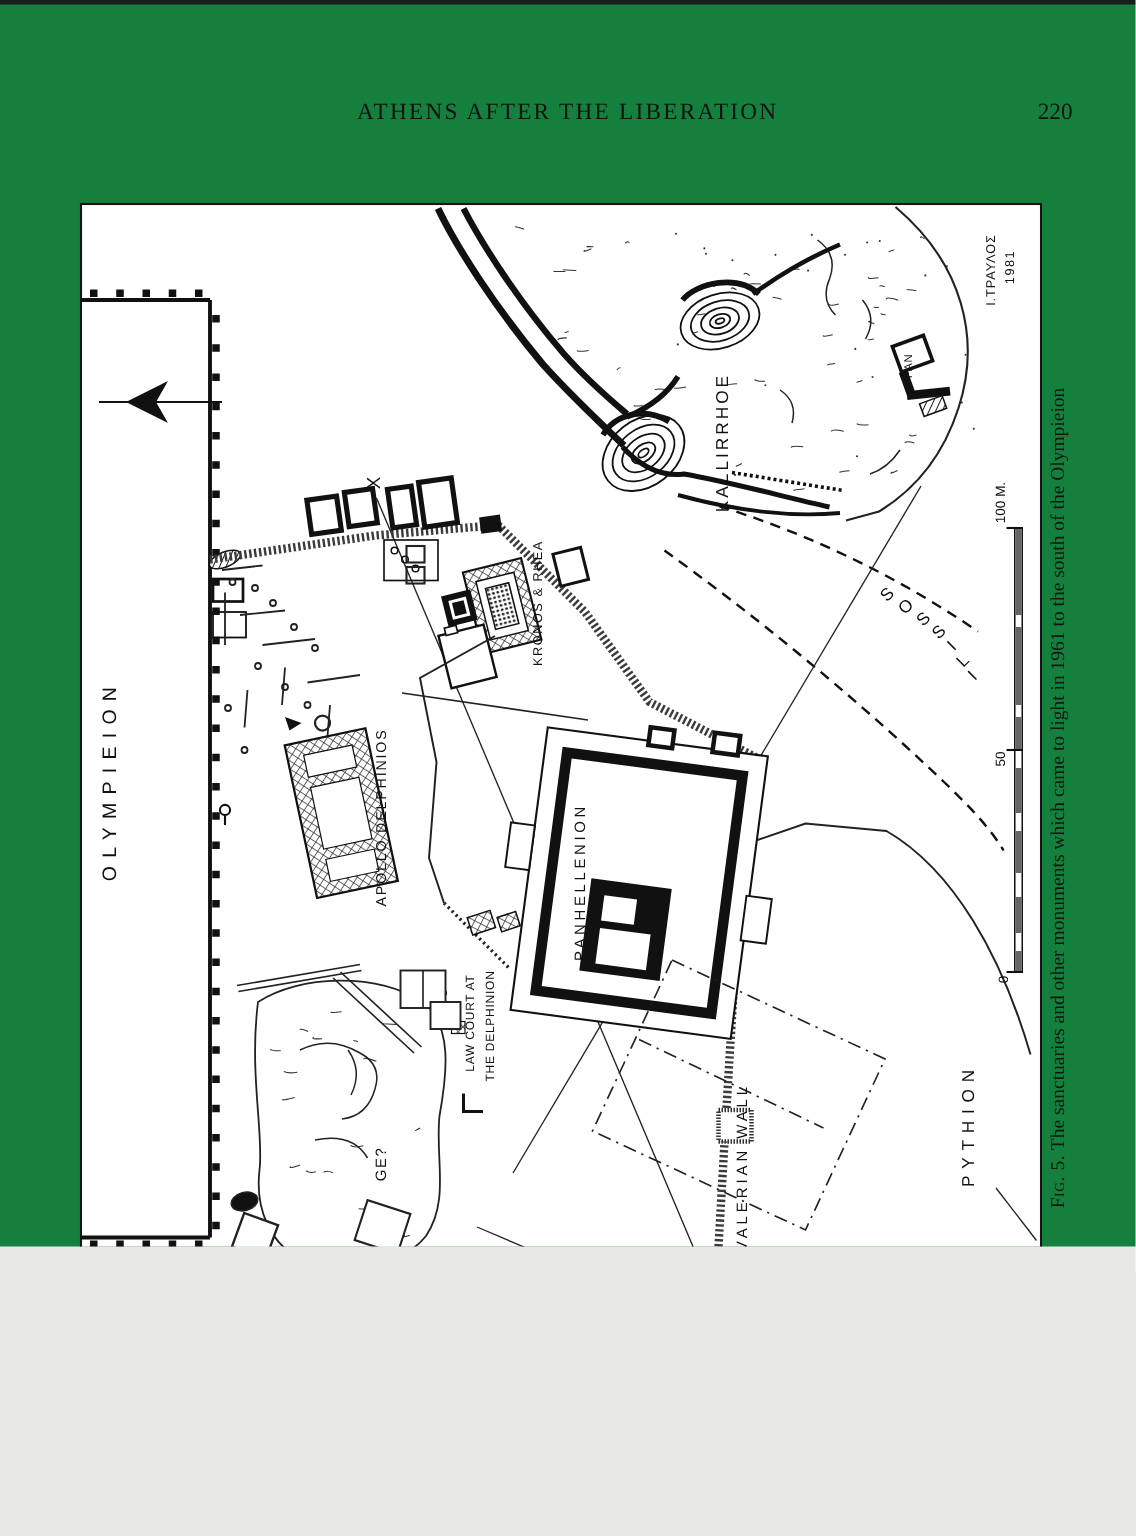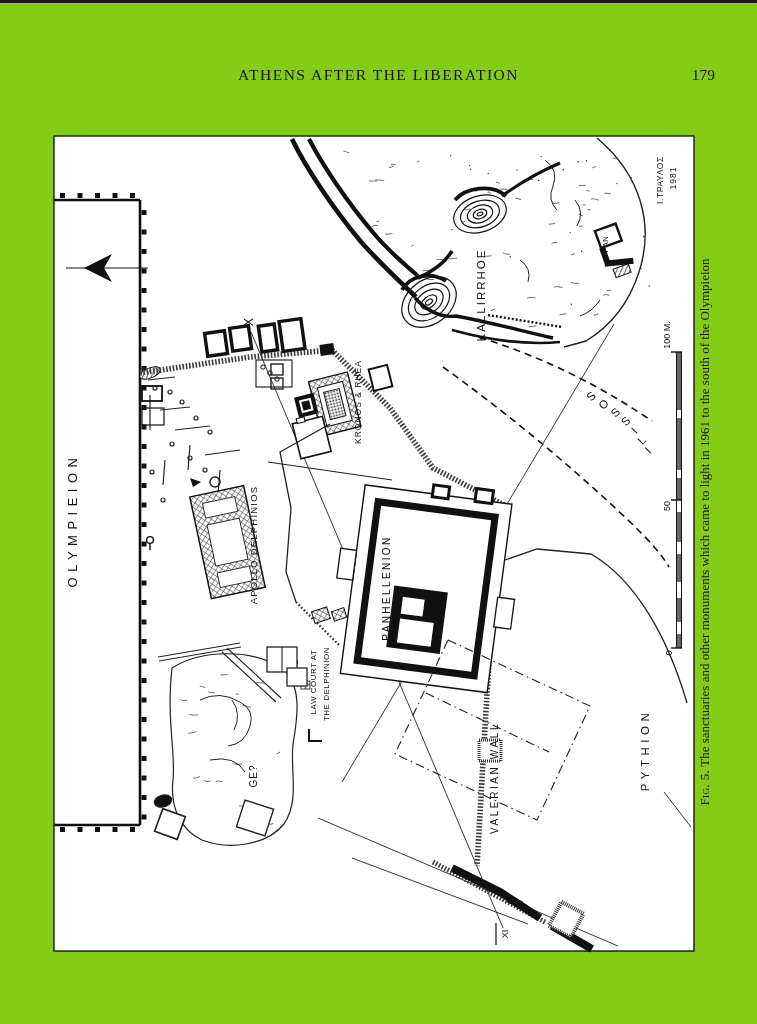--- a/index.html
+++ b/index.html
@@ -1,34 +1,34 @@
 <!DOCTYPE html>
 <html><head>
 <meta charset="utf-8">
 <style>
   html,body{margin:0;padding:0;}
   body{background:#e8e8e4;font-family:"Liberation Serif",serif;}
-  .page{position:relative;width:757px;height:1024px;background:#84cc16;overflow:hidden;}
+  .page{position:relative;width:757px;height:831px;background:#15803d;overflow:hidden;}
   .scan-edge{position:absolute;top:0;left:0;width:757px;height:3px;background:#1c1c1c;}
   .running-head{position:absolute;top:66px;left:0;width:757px;text-align:center;
     font-size:15.5px;letter-spacing:1.5px;color:#121212;}
   .page-number{position:absolute;top:66px;left:655px;width:60px;text-align:right;
     font-size:15.5px;color:#121212;}
   .caption{position:absolute;left:357px;top:522px;width:700px;height:20px;
     transform:rotate(-90deg);text-align:center;font-size:13px;color:#151515;white-space:nowrap;}
   .caption .figlabel{font-variant:small-caps;letter-spacing:.4px;}
   svg text{fill:#111;font-family:"Liberation Sans",sans-serif;}
 </style>
 </head>
 <body>
 
 <div class="page">
   <div class="scan-edge"></div>
   <div class="running-head">ATHENS AFTER THE LIBERATION</div>
-  <div class="page-number">179</div>
+  <div class="page-number">220</div>
 
   <svg width="757" height="1024" viewBox="0 0 757 1024" style="position:absolute;left:0;top:0;">
     <defs>
       <pattern id="xh" width="4" height="4" patternUnits="userSpaceOnUse" patternTransform="rotate(45)">
         <rect width="4" height="4" fill="#fff"></rect>
         <line x1="0" y1="0" x2="0" y2="4" stroke="#222" stroke-width="1.4"></line>
       </pattern>
       <pattern id="ch" width="4.5" height="4.5" patternUnits="userSpaceOnUse" patternTransform="rotate(45)">
         <rect width="4.5" height="4.5" fill="#fff"></rect>
         <line x1="0" y1="0" x2="0" y2="4.5" stroke="#333" stroke-width="1"></line>

